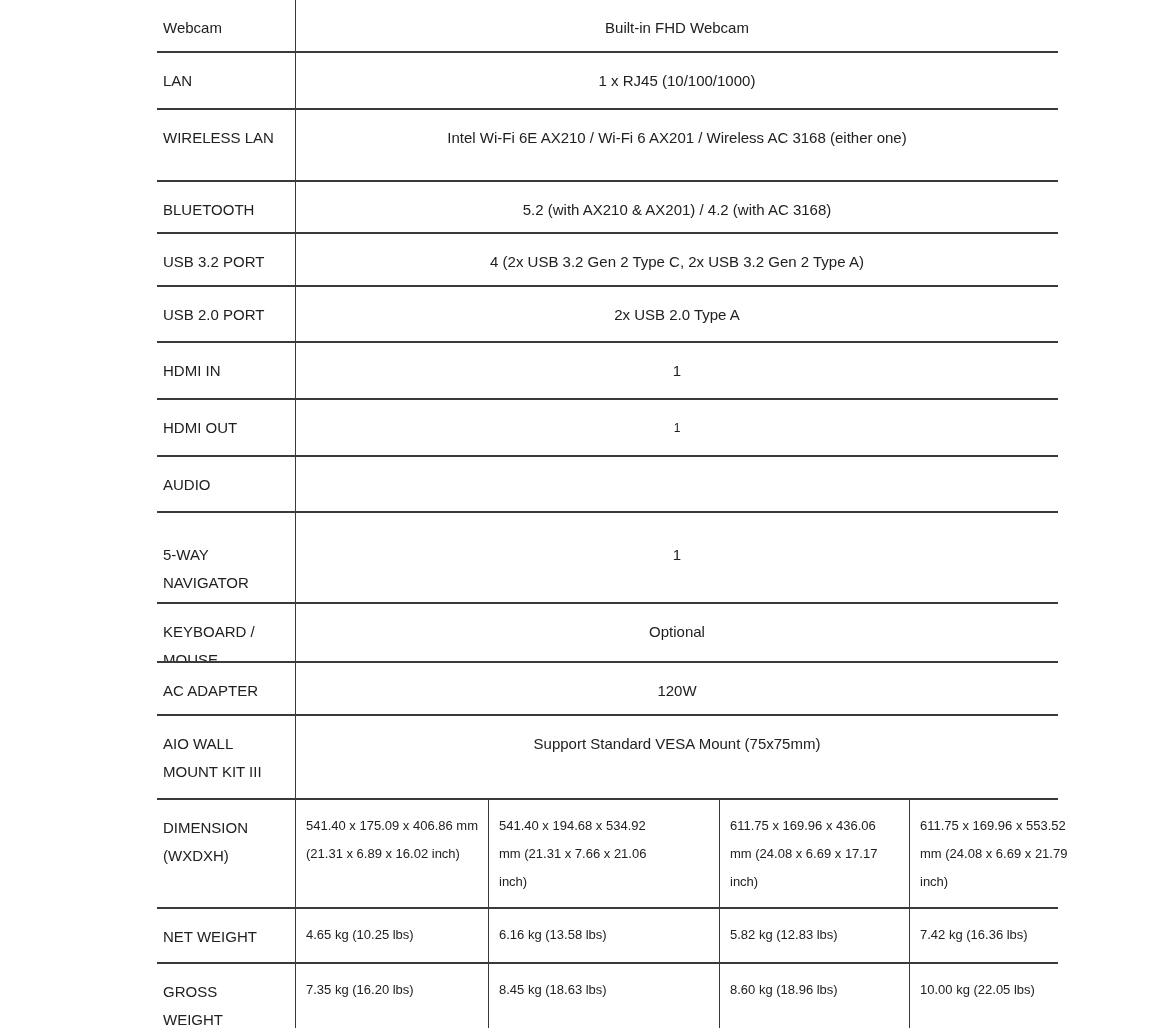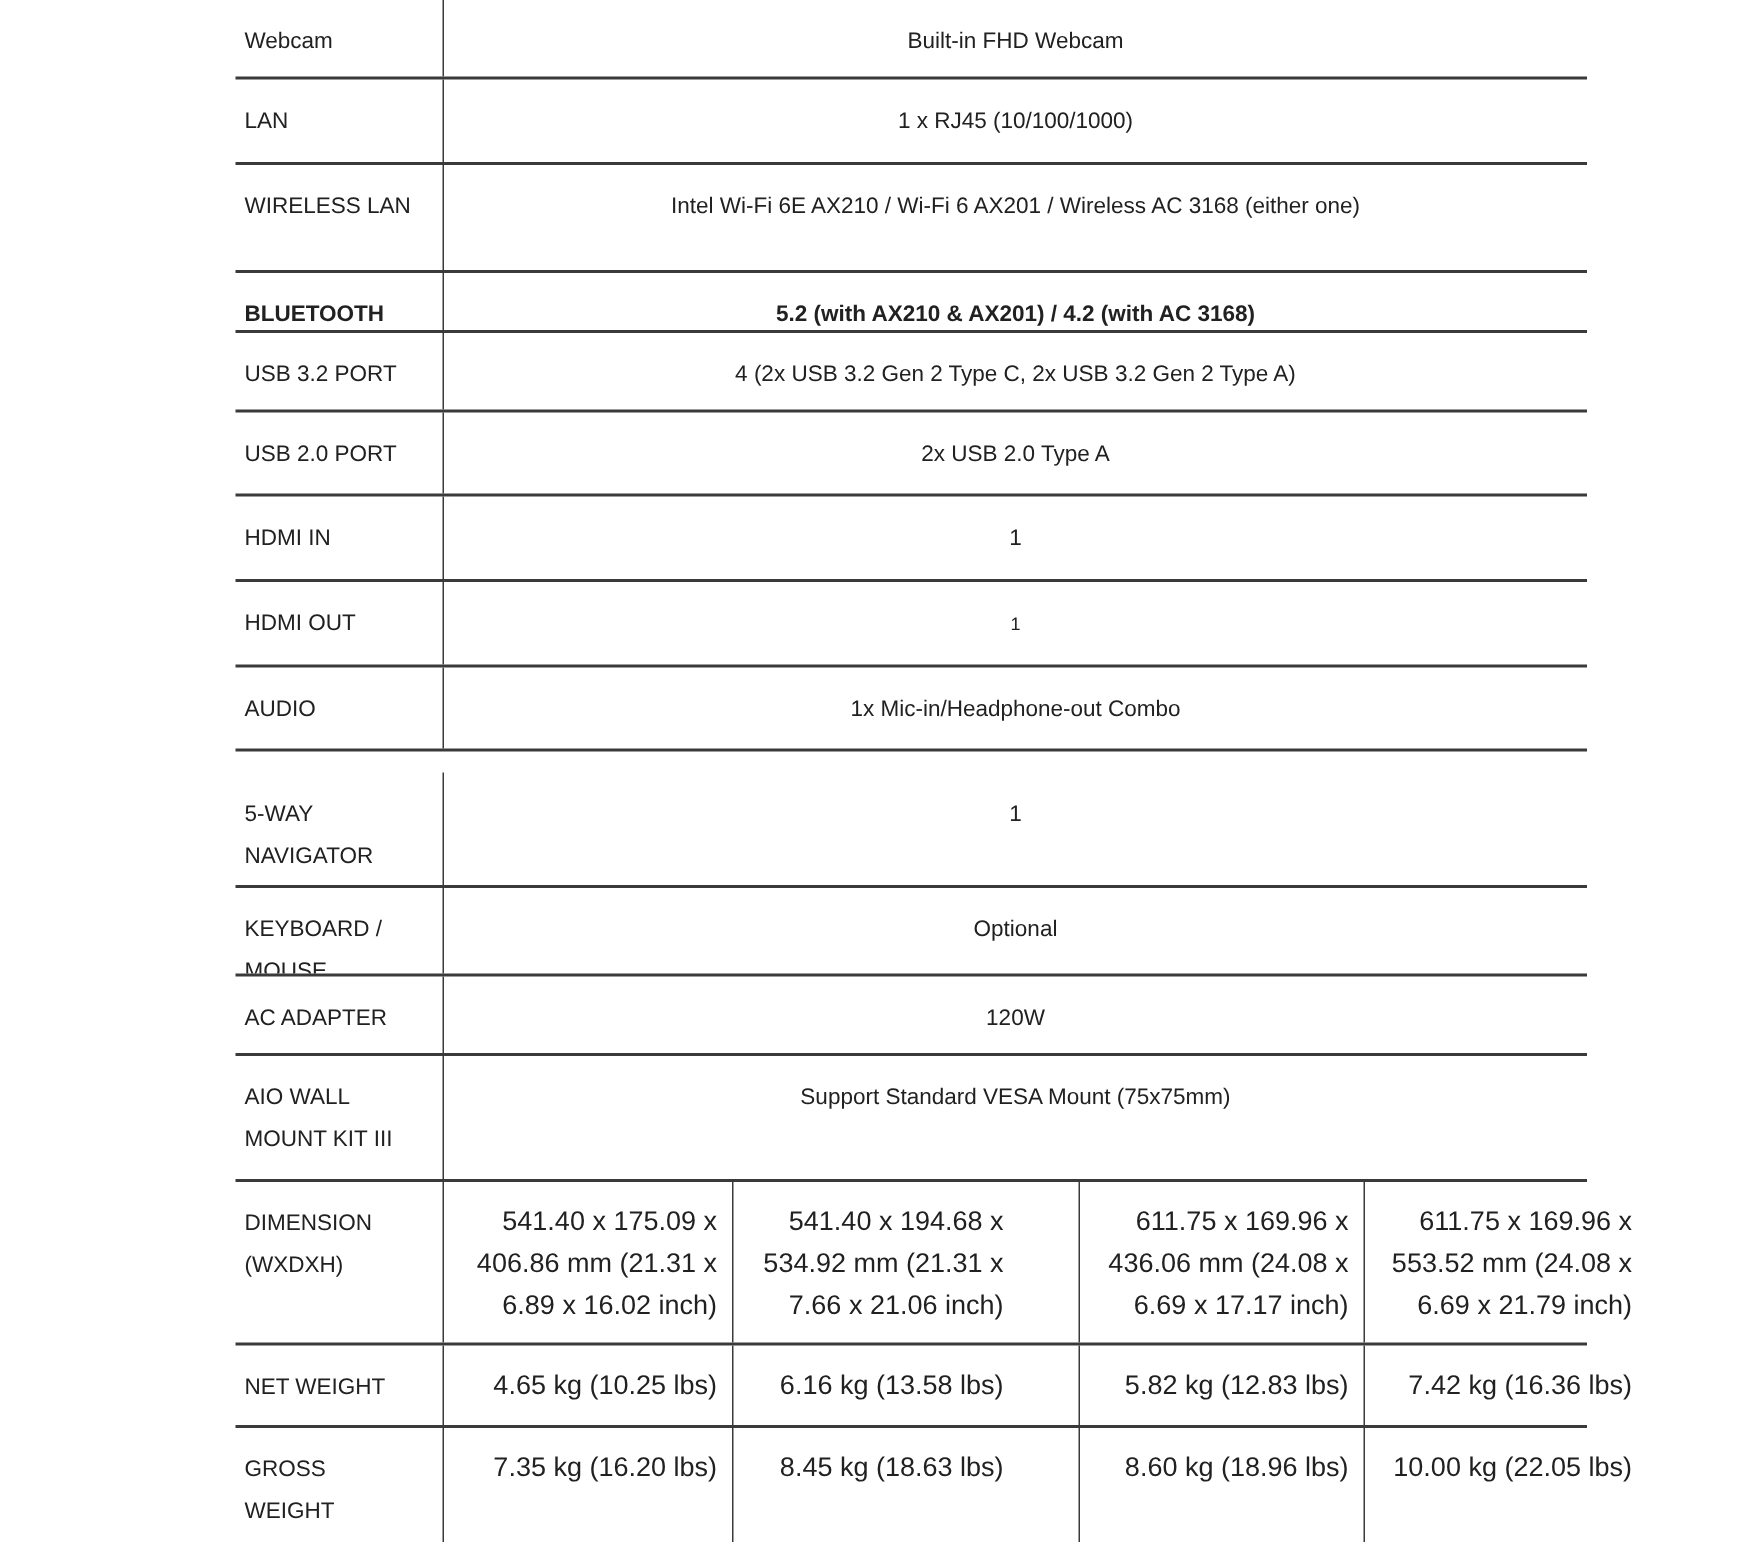--- a/index.html
+++ b/index.html
@@ -37,40 +37,40 @@
     border-right: 1.5px solid #3a3a3a;
     padding-left: 6px;
     padding-right: 14px;
   }
   .value {
     flex: 1 1 auto;
     text-align: center;
   }
   .value.small { font-size: 12px; }
   .col {
-    text-align: right;
-    font-size: 18px;
+    text-align: left;
+    font-size: 13px;
     padding: 12px 10px 20px 10px;
     line-height: 28px;
   }
   .col + .col { border-left: 1.5px solid #3a3a3a; }
   .c0 { flex: 0 0 192px; width: 192px; }
   .c1 { flex: 0 0 191px; width: 191px; }
   .c2 { flex: 0 0 190px; width: 190px; margin-left: 40px; }
   .c3 { flex: 0 0 189px; width: 189px; }
   
   .h0  { height: 53px; }
   .h1  { height: 57px; }
   .h2  { height: 72px; }
-  .h3  { height: 40px; font-weight: bold; }
+  .h3  { height: 52px; }
   .h4  { height: 53px; }
   .h5  { height: 56px; }
   .h6  { height: 57px; }
   .h7  { height: 57px; }
-  .h8  { height: 56px; }
+  .h8  { height: 56px; flex-direction: column; }
   .h9  { height: 77px; margin-top: 14px; }
   .h10 { height: 59px; }
   .h11 { height: 53px; }
   .h12 { height: 84px; }
   .h13 { height: 109px; }
   .h14 { height: 55px; }
   .h15 { height: 77px; }
 </style>
 </head>
 <body>

